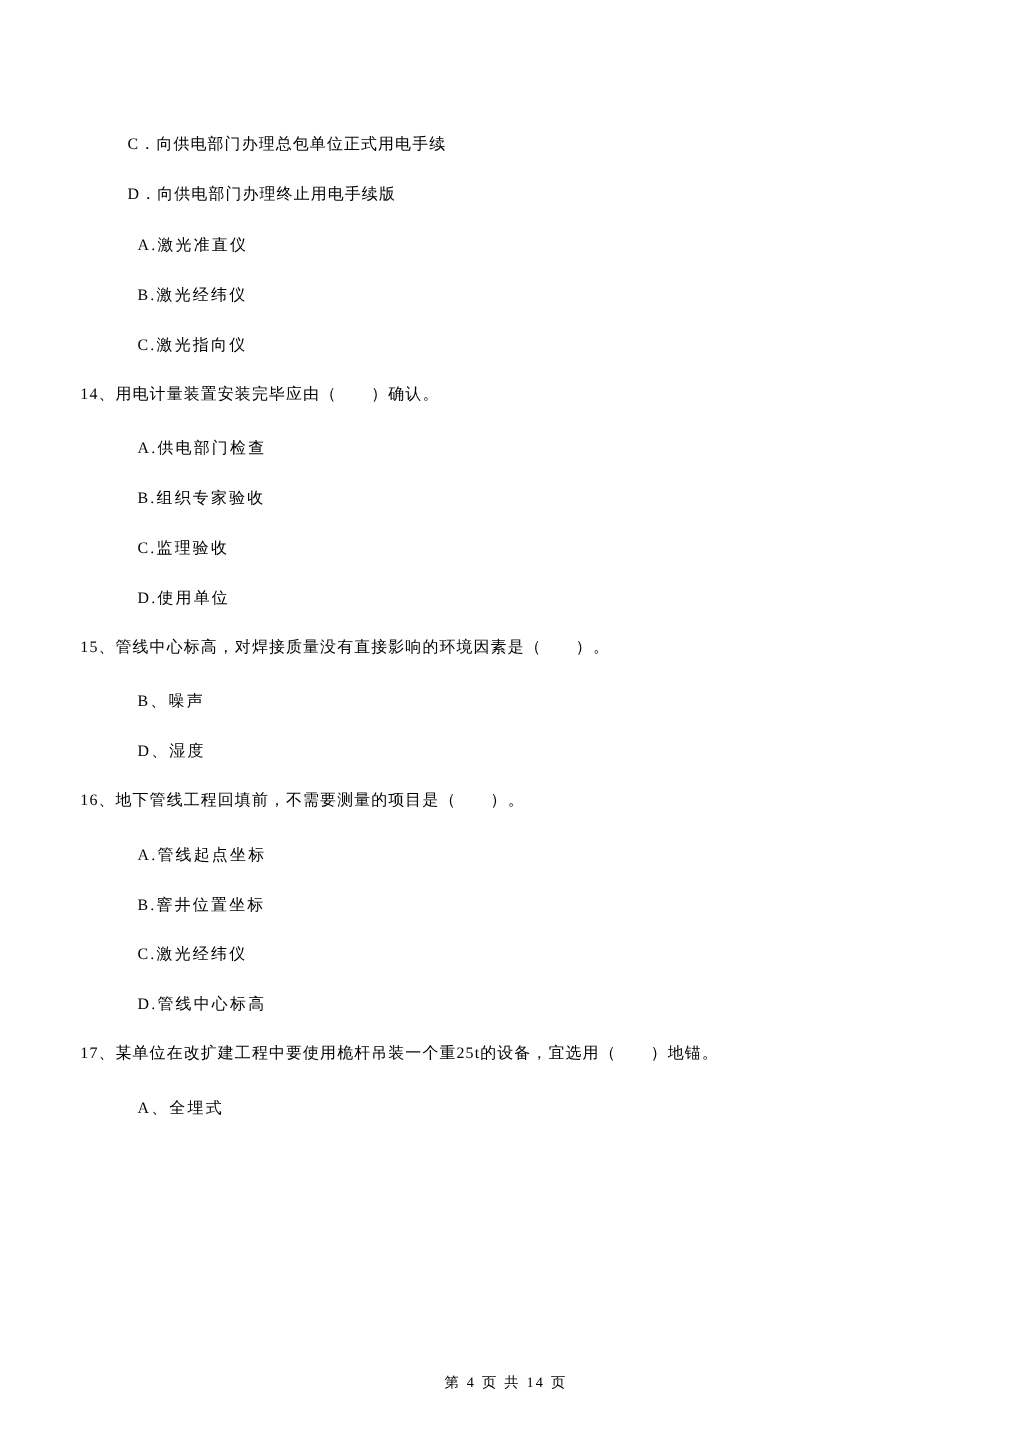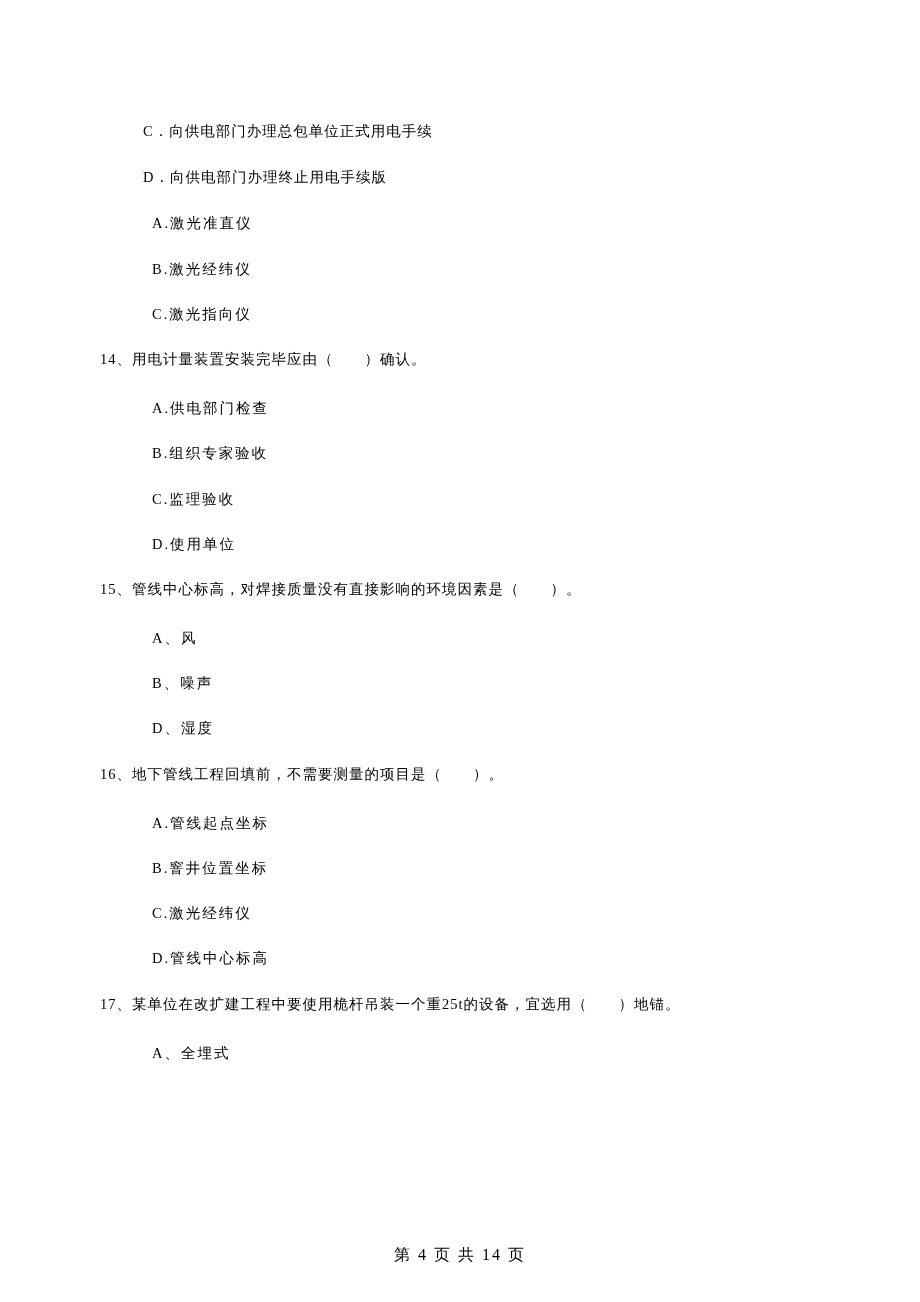--- a/index.html
+++ b/index.html
@@ -8,21 +8,21 @@
       box-sizing: border-box;
     }
     body {
       width: 920px;
       height: 1302px;
       background: #ffffff;
       font-family: "SimSun", "宋体", serif;
       position: relative;
     }
     .page-content {
-      padding: 120px 145px 0 100px;
+      padding: 120px 145px 0 73px;
     }
     .option-item {
       font-size: 14.5px;
       line-height: 1.6;
       letter-spacing: 2px;
       color: #000000;
       margin-left: 52px;
       margin-bottom: 22px;
     }
     .option-item-spaced {
@@ -40,21 +40,21 @@
       color: #000000;
       margin-bottom: 26px;
       margin-top: 8px;
     }
     .footer {
       position: absolute;
       bottom: 36px;
       left: 0;
       right: 0;
       text-align: center;
-      font-size: 16px;
+      font-size: 13px;
       letter-spacing: 2px;
       color: #000000;
     }
   </style>
 </head>
 <body>
 
 <div class="page-content">
 
   <div class="option-item-spaced">C．向供电部门办理总包单位正式用电手续</div>
@@ -68,21 +68,20 @@
     <span>14、</span><span>用电计量装置安装完毕应由（　　）确认。</span>
   </div>
   <div class="option-item">A.供电部门检查</div>
   <div class="option-item">B.组织专家验收</div>
   <div class="option-item">C.监理验收</div>
   <div class="option-item">D.使用单位</div>
 
   <div class="question-item">
     <span>15、</span><span>管线中心标高，对焊接质量没有直接影响的环境因素是（　　）。</span>
   </div>
-  <div class="option-item">A、风</div>
   <div class="option-item">B、噪声</div>
   <div class="option-item">D、湿度</div>
 
   <div class="question-item">
     <span>16、</span><span>地下管线工程回填前，不需要测量的项目是（　　）。</span>
   </div>
   <div class="option-item">A.管线起点坐标</div>
   <div class="option-item">B.窨井位置坐标</div>
   <div class="option-item">C.激光经纬仪</div>
   <div class="option-item">D.管线中心标高</div>

